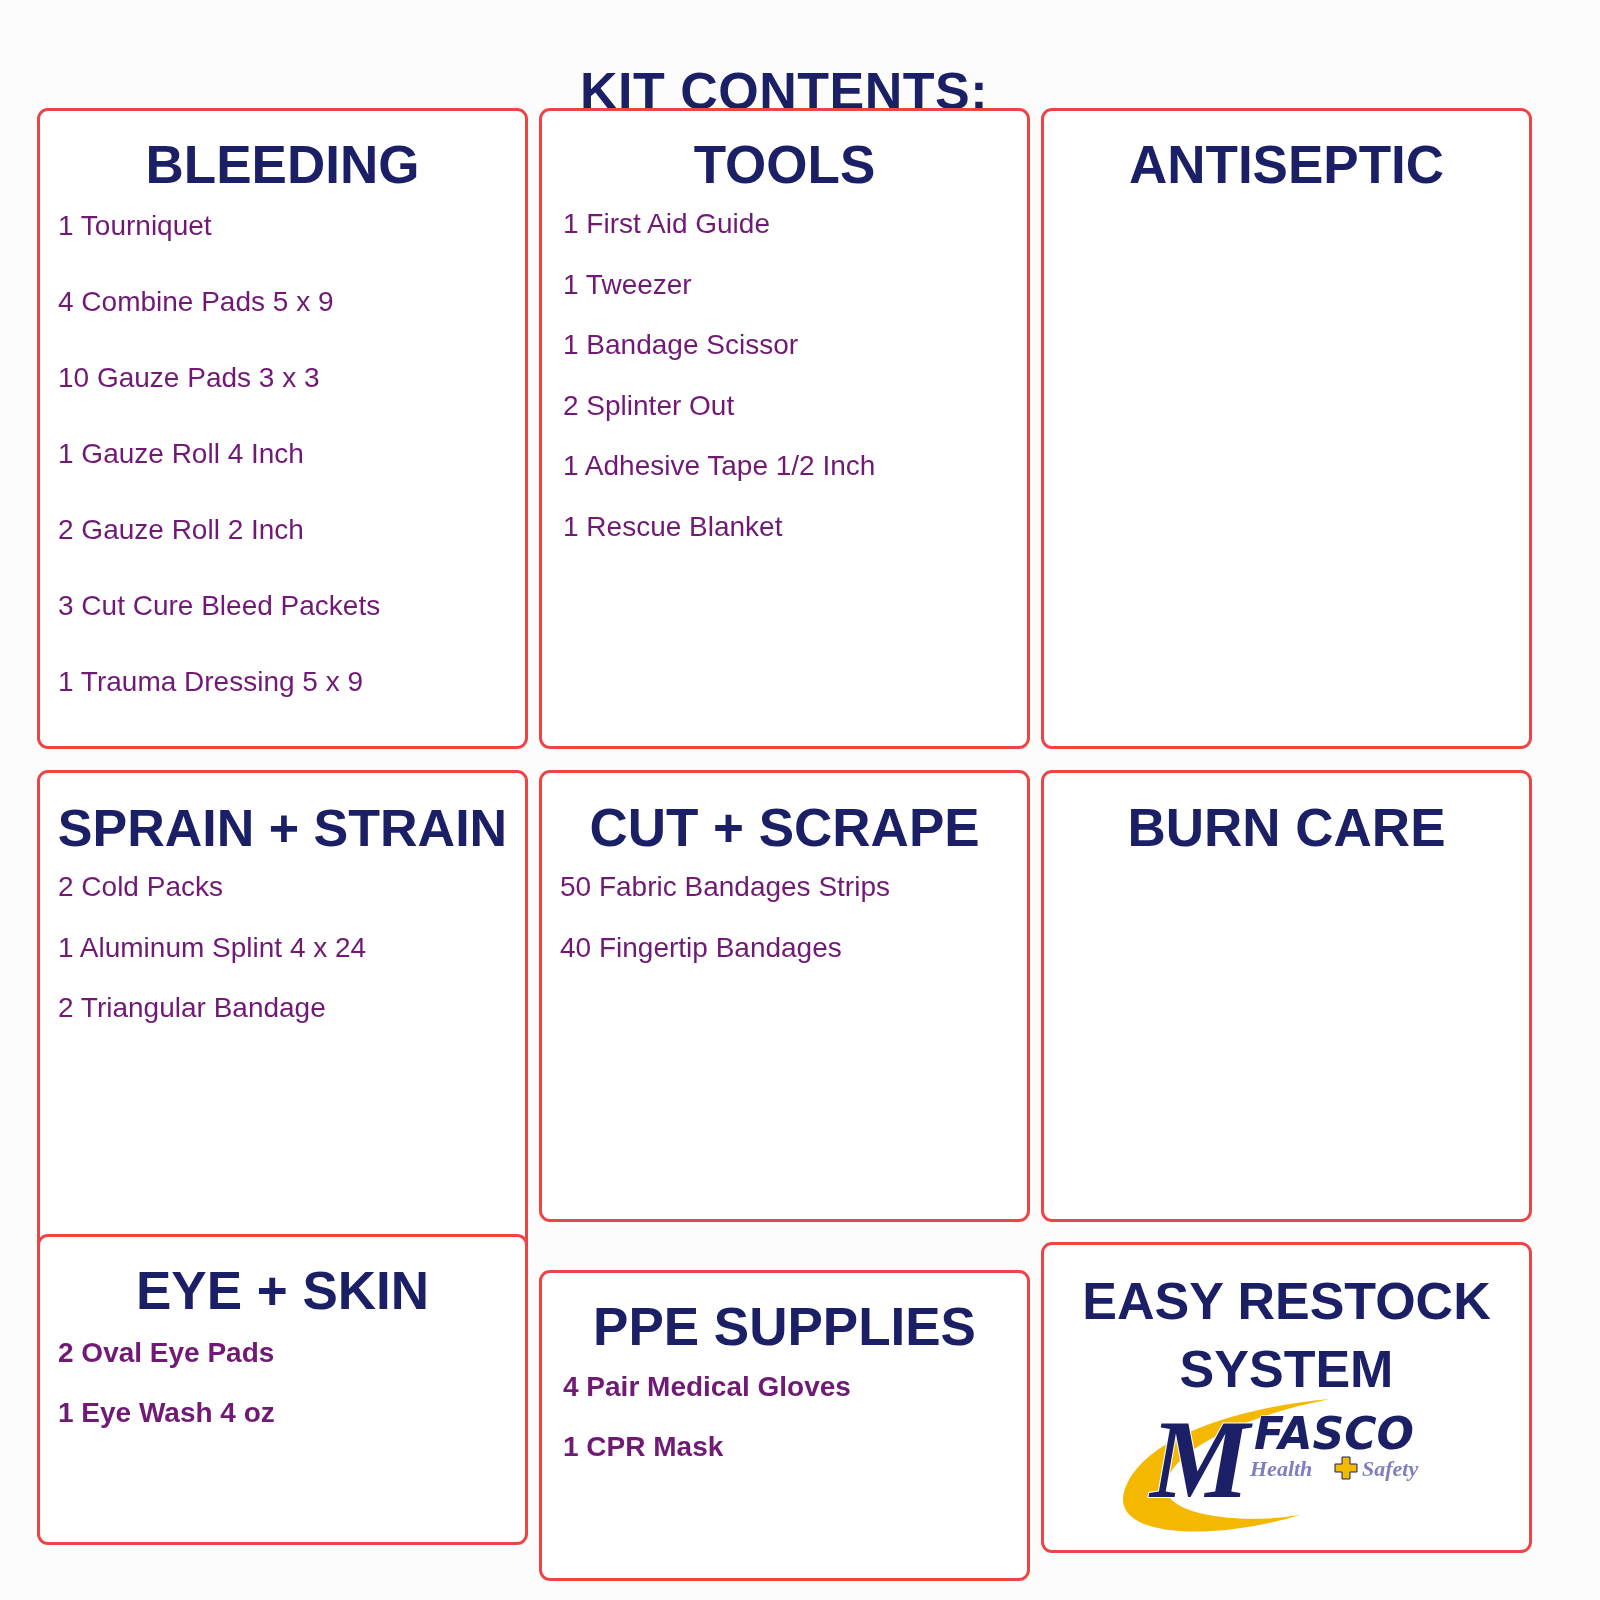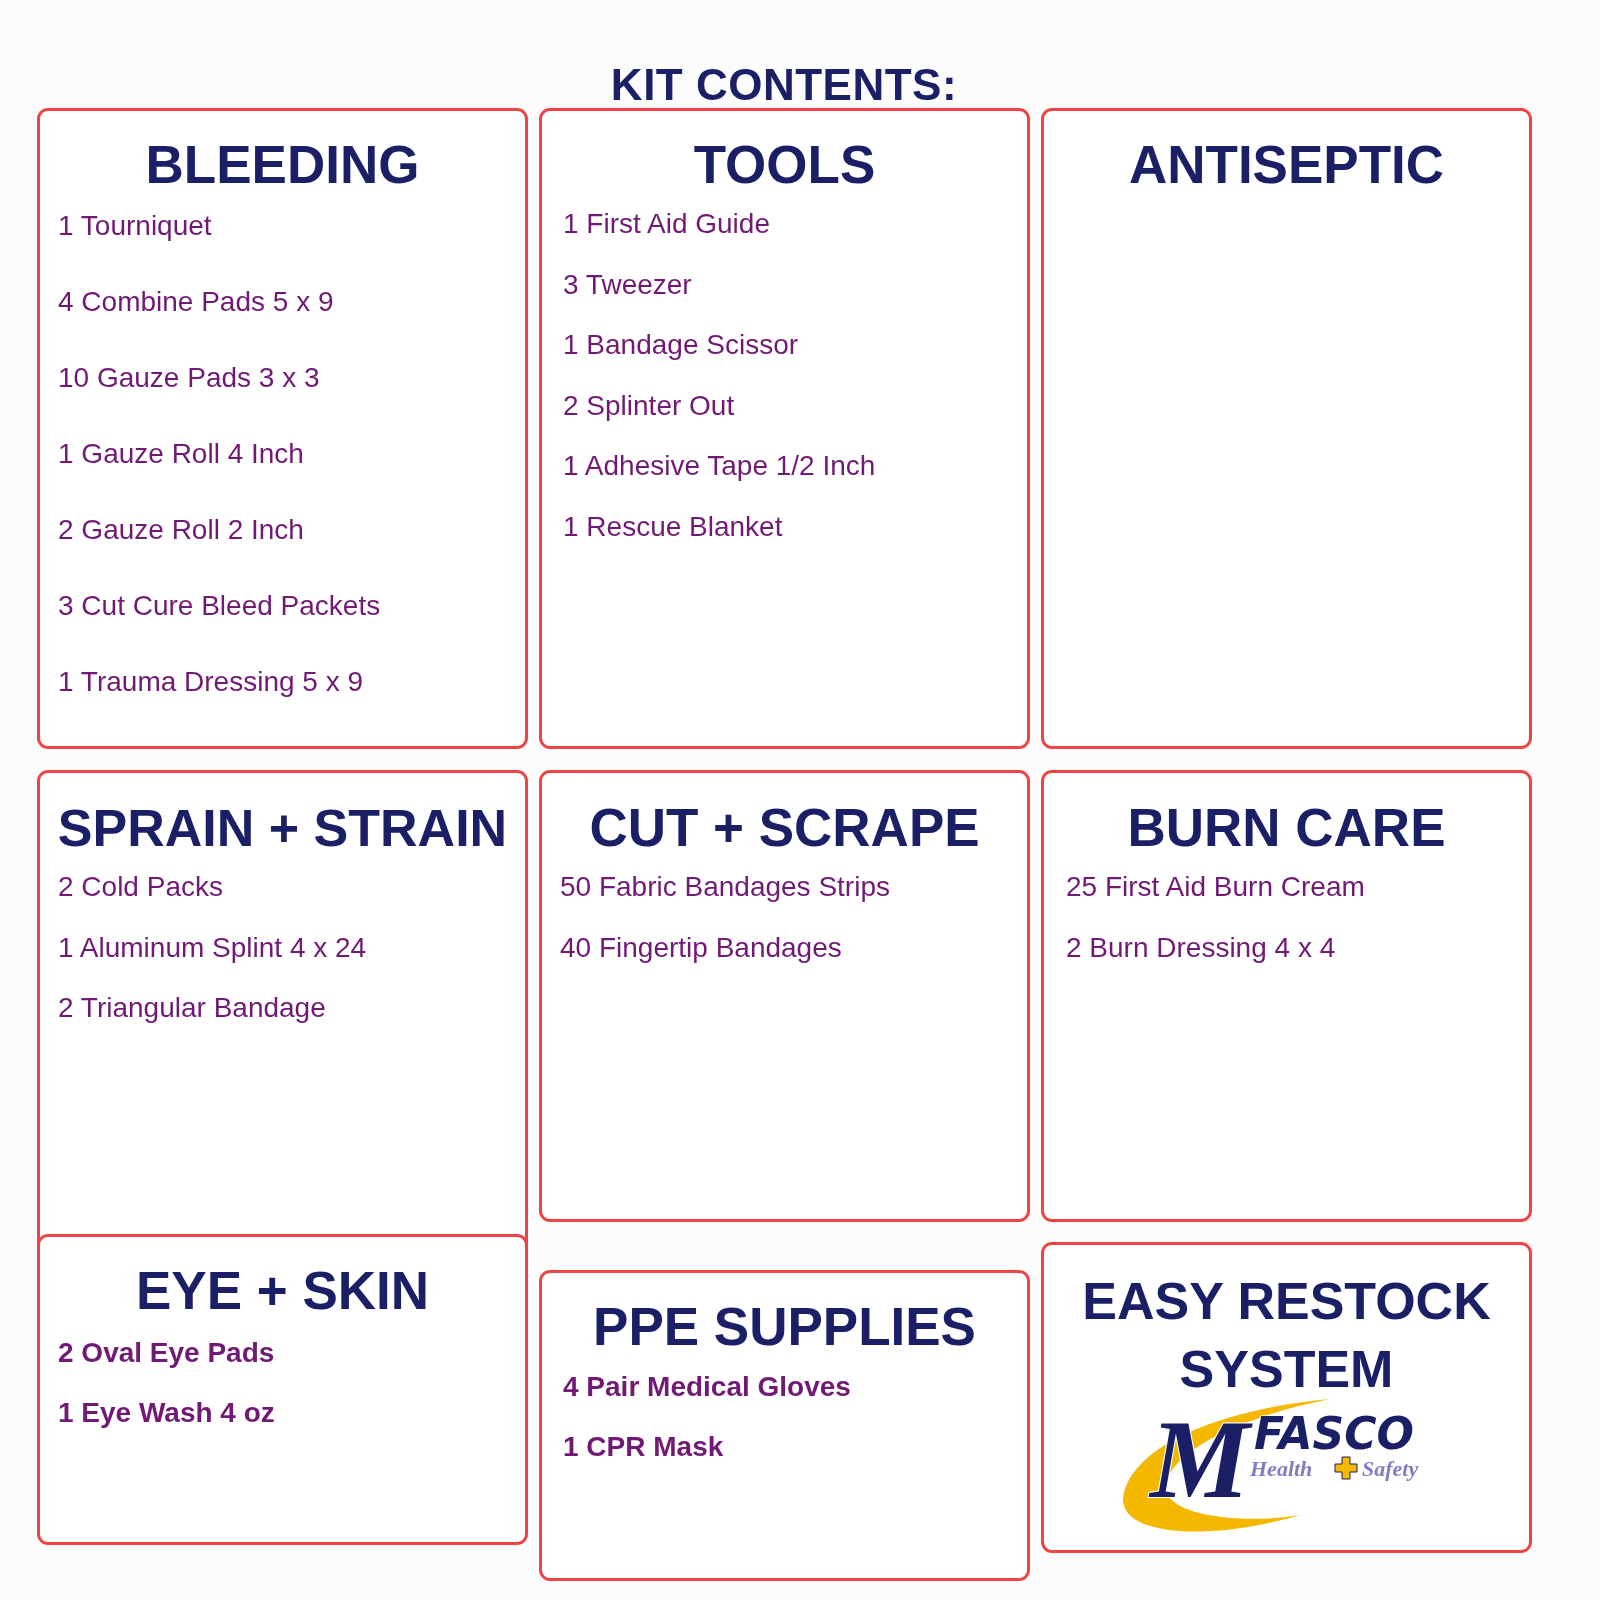--- a/index.html
+++ b/index.html
@@ -15,21 +15,21 @@
       font-family: "Liberation Sans", "DejaVu Sans", sans-serif;
       color: #1b1f66;
     }
     .page-title {
       position: absolute;
       left: 0;
       top: 18px;
       width: 1568px;
       text-align: center;
       font-weight: 700;
-      font-size: 44px;
+      font-size: 52px;
       letter-spacing: 0.5px;
       line-height: 76px;
       color: #1b1f66;
     }
     .box {
       position: absolute;
       box-sizing: border-box;
       border: 3px solid #ef4444;
       border-radius: 11px;
       background: #ffffff;
@@ -118,21 +118,21 @@
     <li class="item">2 Gauze Roll 2 Inch</li>
     <li class="item">3 Cut Cure Bleed Packets</li>
     <li class="item">1 Trauma Dressing 5 x 9</li>
   </ul>
 </section>
 
 <section class="box r1" id="box-tools">
   <h2 class="box-title">TOOLS</h2>
   <ul class="items">
     <li class="item">1 First Aid Guide</li>
-    <li class="item">3 Tweezer</li>
+    <li class="item">1 Tweezer</li>
     <li class="item">1 Bandage Scissor</li>
     <li class="item">2 Splinter Out</li>
     <li class="item">1 Adhesive Tape 1/2 Inch</li>
     <li class="item">1 Rescue Blanket</li>
   </ul>
 </section>
 
 <section class="box r1" id="box-antiseptic">
   <h2 class="box-title">ANTISEPTIC</h2>
 </section>
@@ -149,24 +149,20 @@
 <section class="box r2" id="box-cut">
   <h2 class="box-title">CUT + SCRAPE</h2>
   <ul class="items">
     <li class="item">50 Fabric Bandages Strips</li>
     <li class="item">40 Fingertip Bandages</li>
   </ul>
 </section>
 
 <section class="box r2" id="box-burn">
   <h2 class="box-title">BURN CARE</h2>
-  <ul class="items" style="left:22px;">
-    <li class="item">25 First Aid Burn Cream</li>
-    <li class="item">2 Burn Dressing 4 x 4</li>
-  </ul>
 </section>
 
 <section class="box r3" id="box-eye">
   <h2 class="box-title">EYE + SKIN</h2>
   <ul class="items">
     <li class="item">2 Oval Eye Pads</li>
     <li class="item">1 Eye Wash 4 oz</li>
   </ul>
 </section>
 

